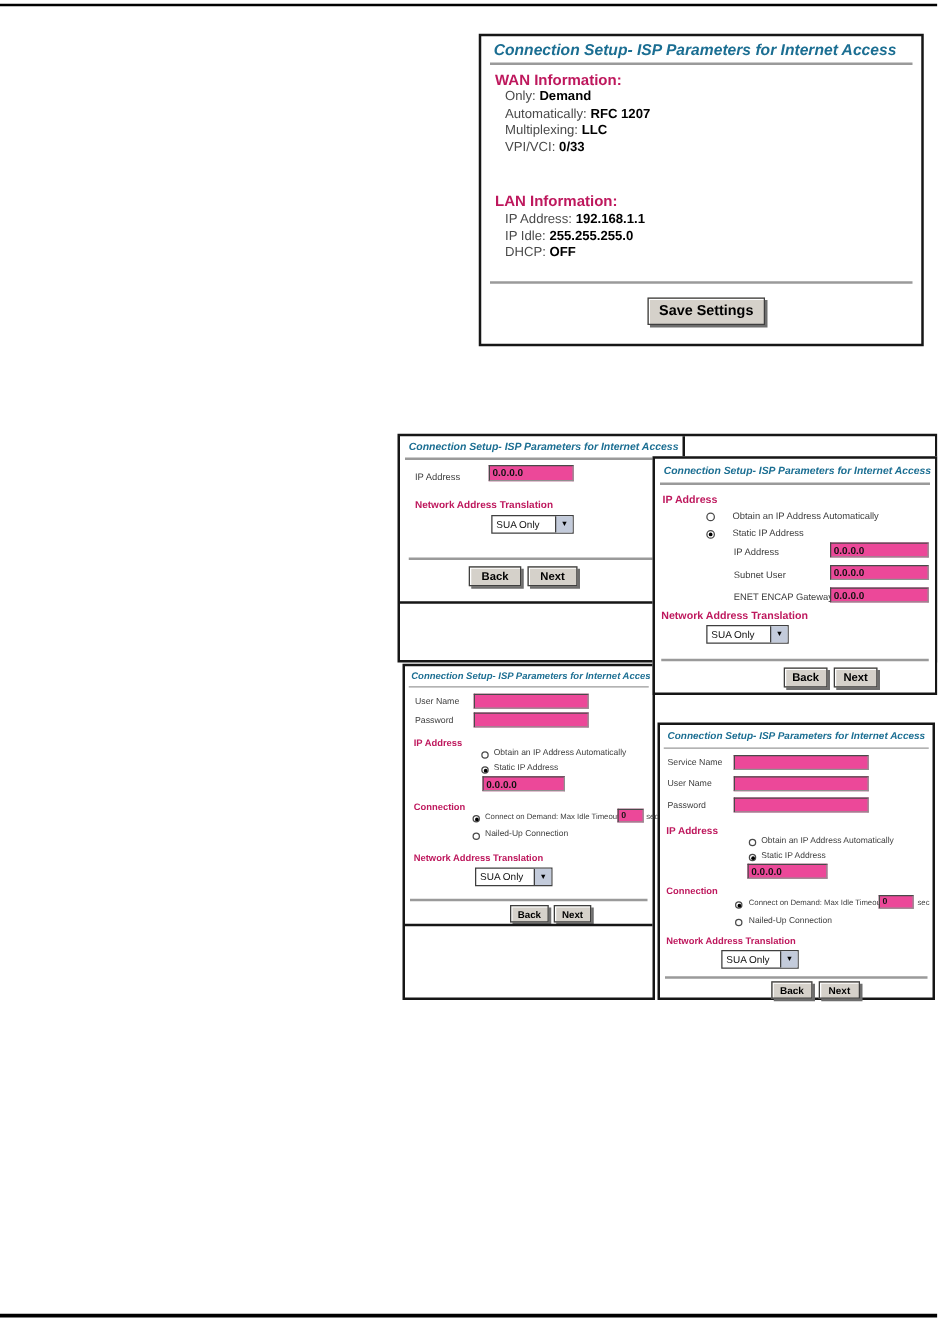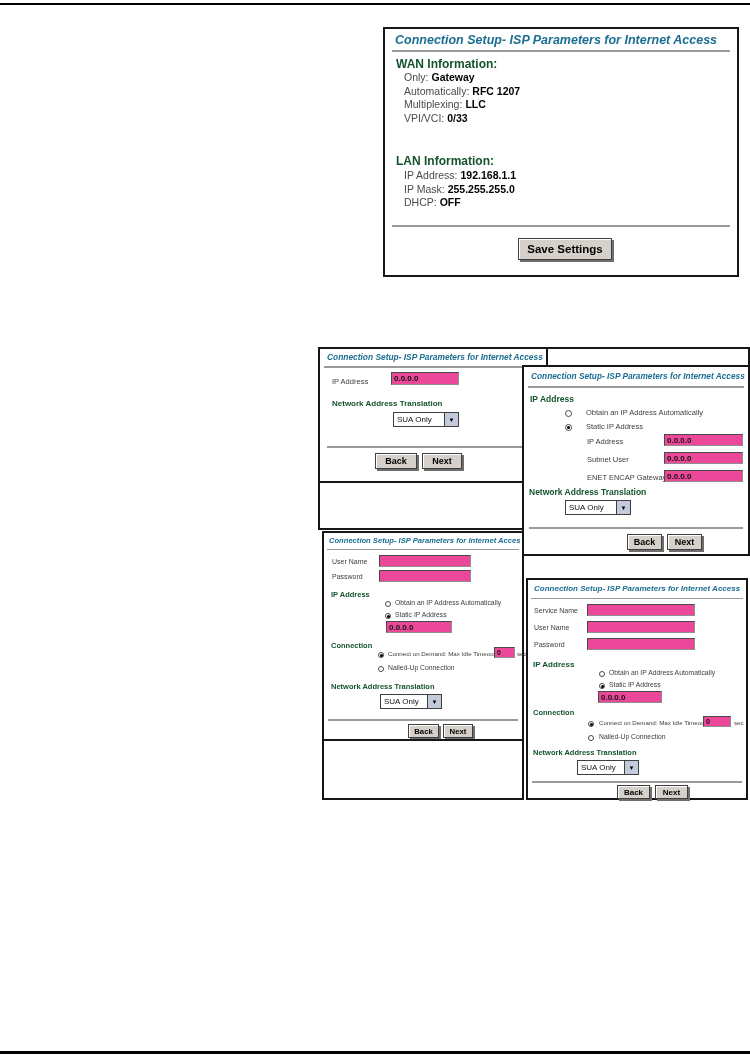--- a/index.html
+++ b/index.html
@@ -3,21 +3,21 @@
 <meta charset="utf-8">
 <style>
   html,body{margin:0;padding:0;background:#fff;}
   .page{position:relative;width:750px;height:1058px;background:#fff;overflow:hidden;
         font-family:"Liberation Sans", sans-serif;color:#000;}
   .rule{position:absolute;left:0;width:750px;background:#000;}
   .panel{position:absolute;box-sizing:border-box;background:#fff;border:2px solid #161616;}
   .t-title{position:absolute;color:#1b6e92;font-style:italic;font-weight:bold;white-space:nowrap;overflow:hidden;}
   .grule{position:absolute;background:#9a9a9a;}
   .divider{position:absolute;left:0;right:0;background:#161616;height:2px;}
-  .bh{position:absolute;font-weight:bold;color:#14532d;white-space:nowrap;}
+  .bh{position:absolute;font-weight:bold;color:#be185d;white-space:nowrap;}
   .lbl{position:absolute;color:#3d3d3d;white-space:nowrap;}
   .tin{position:absolute;box-sizing:border-box;background:#ec4899;border:1px solid #8f8f8f;
        border-top-color:#494949;border-left-color:#494949;font-family:inherit;
        font-size:8px;font-weight:bold;padding:0 2px;color:#111;}
   .b95{position:absolute;box-sizing:border-box;background:#d5d1ca;border:1px solid #3f3f3f;
        box-shadow:2px 2px 0 #6e6e6e, inset 1px 1px 0 #fff;display:flex;align-items:center;
        justify-content:center;font-weight:bold;color:#000;cursor:default;white-space:nowrap;}
   .rad{position:absolute;box-sizing:border-box;width:7px;height:7px;border:1px solid #4a4a4a;
        border-radius:50%;background:#fff;}
   .rad.on::after{content:"";position:absolute;left:1px;top:1px;width:3px;height:3px;
@@ -38,30 +38,30 @@
 
   <div class="rule" style="top:3px;height:2px;"></div>
   <div class="rule" style="top:1051px;height:3px;"></div>
 
   <section class="panel" style="left:383px;top:27px;width:356px;height:250px;z-index:1;">
     <div class="t-title" style="left:10px;top:4px;right:4px;font-size:12.5px;">Connection Setup- ISP Parameters for Internet Access</div>
     <div class="grule" style="left:7px;right:7px;top:21px;height:2px;"></div>
 
     <div class="bh" style="left:11px;top:28px;font-size:12px;">WAN Information:</div>
     <div style="position:absolute;left:19px;top:42px;">
-      <div class="p1row"><span>Only:</span><span class="p1val">Gateway</span></div>
+      <div class="p1row"><span>Only:</span><span class="p1val">Demand</span></div>
       <div class="p1row"><span>Automatically:</span><span class="p1val">RFC 1207</span></div>
       <div class="p1row"><span>Multiplexing:</span><span class="p1val">LLC</span></div>
       <div class="p1row"><span>VPI/VCI:</span><span class="p1val">0/33</span></div>
     </div>
 
     <div class="bh" style="left:11px;top:125px;font-size:12px;">LAN Information:</div>
     <div style="position:absolute;left:19px;top:140px;">
       <div class="p1row"><span>IP Address:</span><span class="p1val">192.168.1.1</span></div>
-      <div class="p1row"><span>IP Mask:</span><span class="p1val">255.255.255.0</span></div>
+      <div class="p1row"><span>IP Idle:</span><span class="p1val">255.255.255.0</span></div>
       <div class="p1row"><span>DHCP:</span><span class="p1val">OFF</span></div>
     </div>
 
     <div class="grule" style="left:7px;right:7px;top:196px;height:2px;"></div>
     <div class="b95" style="left:133px;top:209px;width:94px;height:22px;font-size:11.5px;">Save Settings</div>
   </section>
 
   <section class="panel" style="left:318px;top:347px;width:432px;height:183px;z-index:1;">
     <div class="titlecell" style="left:0;top:0;width:228px;height:19px;border-right:2px solid #161616;">
       <div class="t-title" style="left:7px;top:3px;right:2px;font-size:8.4px;">Connection Setup- ISP Parameters for Internet Access</div>

